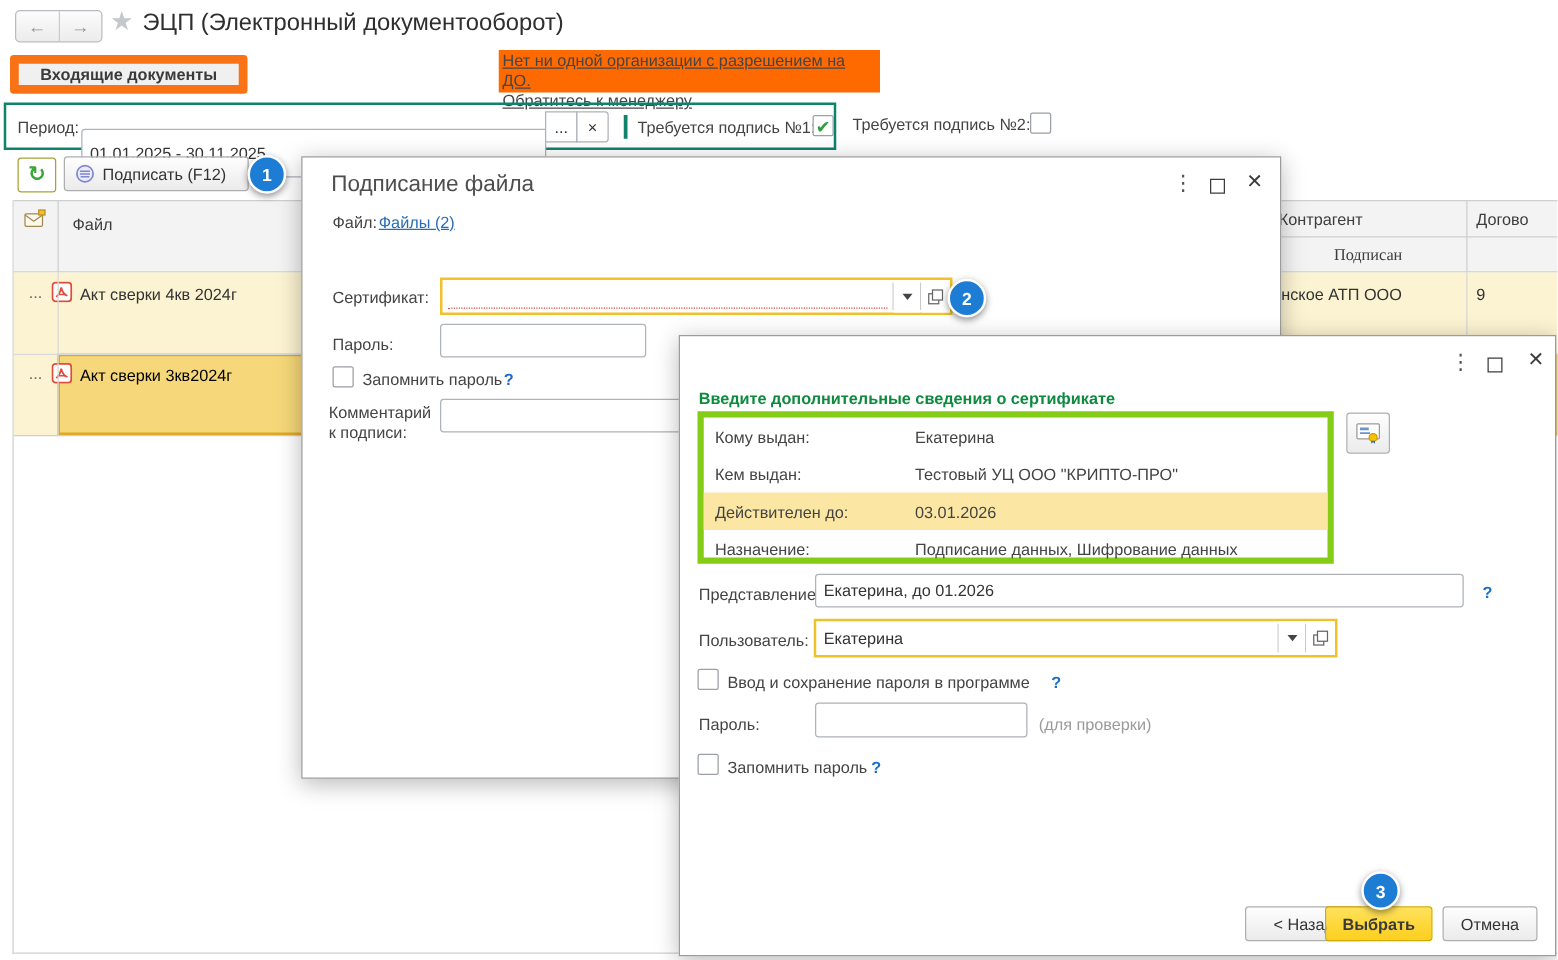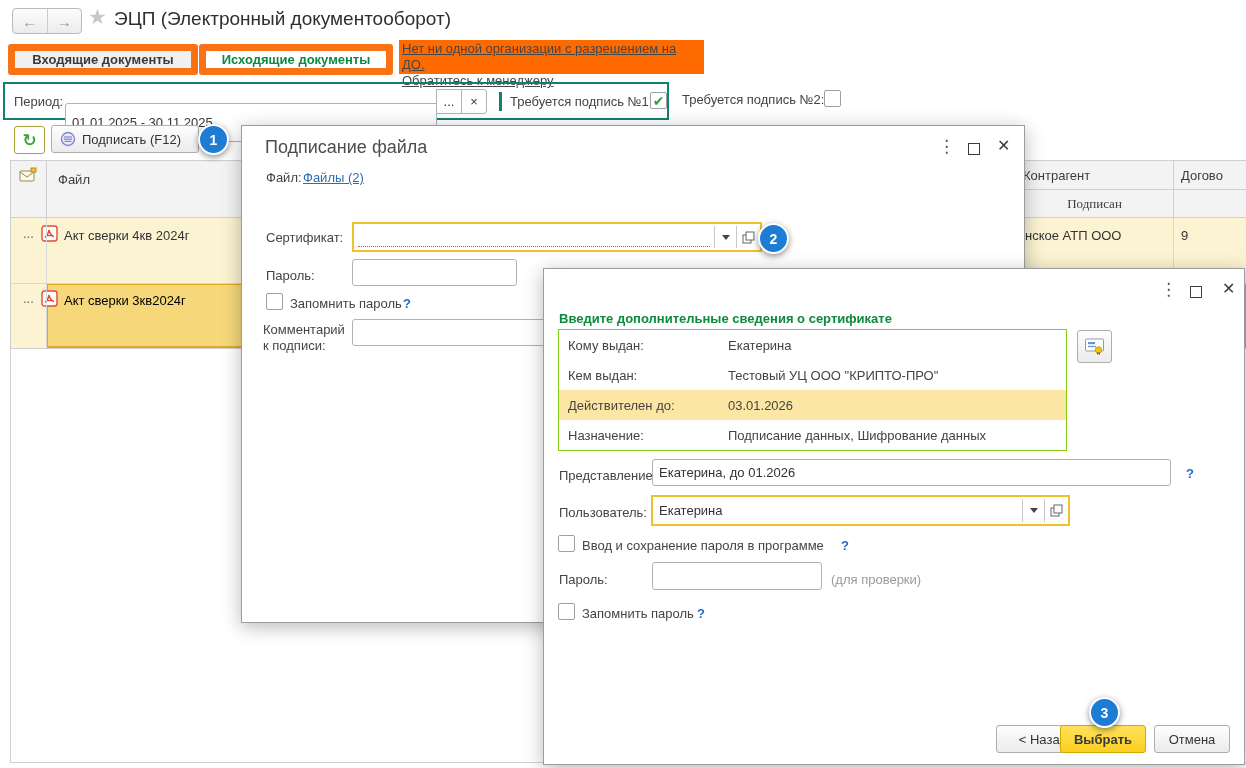--- a/index.html
+++ b/index.html
@@ -48,21 +48,20 @@
         <span>←</span>
       </div>
     <div style="flex:1;display:flex;align-items:center;justify-content:center;color:#8f959b;font-size:15px;">
         <span>→</span>
       </div>
   </div>
   <div class="abs" style="left:88px;top:5px;font-size:21px;color:#c3c8cd;">★</div>
   <div class="abs nowrap" style="left:114px;top:8px;font-size:19px;color:#2f2f2f;">ЭЦП (Электронный документооборот)</div>
 
   <div class="abs tabbtn" style="left:8px;top:44px;width:190px;height:31px;background:#f0f0f0;color:#3a3a3a;">Входящие документы</div>
-  <div class="abs tabbtn" style="left:199px;top:44px;width:194px;height:31px;background:#fff;color:#0c8a43;">Исходящие документы</div>
 
   <div class="abs" style="left:399px;top:40px;width:305px;height:34px;background:#ff6a00;color:#454545;padding:1px 3px;line-height:16px;">
     <span style="display:block;text-decoration:underline;cursor:pointer;">Нет ни одной организации с разрешением на ДО.</span>
     <span style="display:block;text-decoration:underline;cursor:pointer;">Обратитесь к менеджеру</span>
   </div>
 
   <div class="abs" style="left:3px;top:82px;width:666px;height:38px;border:2px solid #10816b;">
     <div class="abs lbl" style="left:9px;top:10px;">Период:</div>
     <input class="abs inp" style="left: 60px; top: 19px; width: 372px; height: 39px; border-radius: 3px 0px 0px 3px;" readonly="" value="01.01.2025 - 30.11.2025">
     <div class="abs btn" style="left:431px;top:5px;width:26px;height:25px;border-radius:0;background:#fff;border-color:#adb3b9;">...</div>
@@ -185,21 +184,21 @@
 
   <div class="dlg" style="left:543px;top:268px;width:702px;height:497px;z-index:20;">
     <div class="wbtn" style="left:616px;top:12px;font-size:17px;color:#555;">⋮</div>
     <div class="wbtn" style="left:646px;top:17px;">
         <div class="maxico"></div>
       </div>
     <div class="wbtn" style="left:678px;top:12px;font-size:16px;">✕</div>
 
     <div class="abs green-instr" style="left:15px;top:42px;">Введите дополнительные сведения о сертификате</div>
 
-    <div class="abs" style="left:14px;top:60px;width:509px;height:122px;border:1px solid #84cc16;">
+    <div class="abs" style="left:14px;top:60px;width:509px;height:122px;border:5px solid #84cc16;">
       <div class="crow">
         <div class="cl">Кому выдан:</div>
         <div class="cv">Екатерина</div>
       </div>
       <div class="crow">
         <div class="cl">Кем выдан:</div>
         <div class="cv">Тестовый УЦ ООО "КРИПТО-ПРО"</div>
       </div>
       <div class="crow" style="background:#fbe7a3;">
         <div class="cl">Действителен до:</div>

